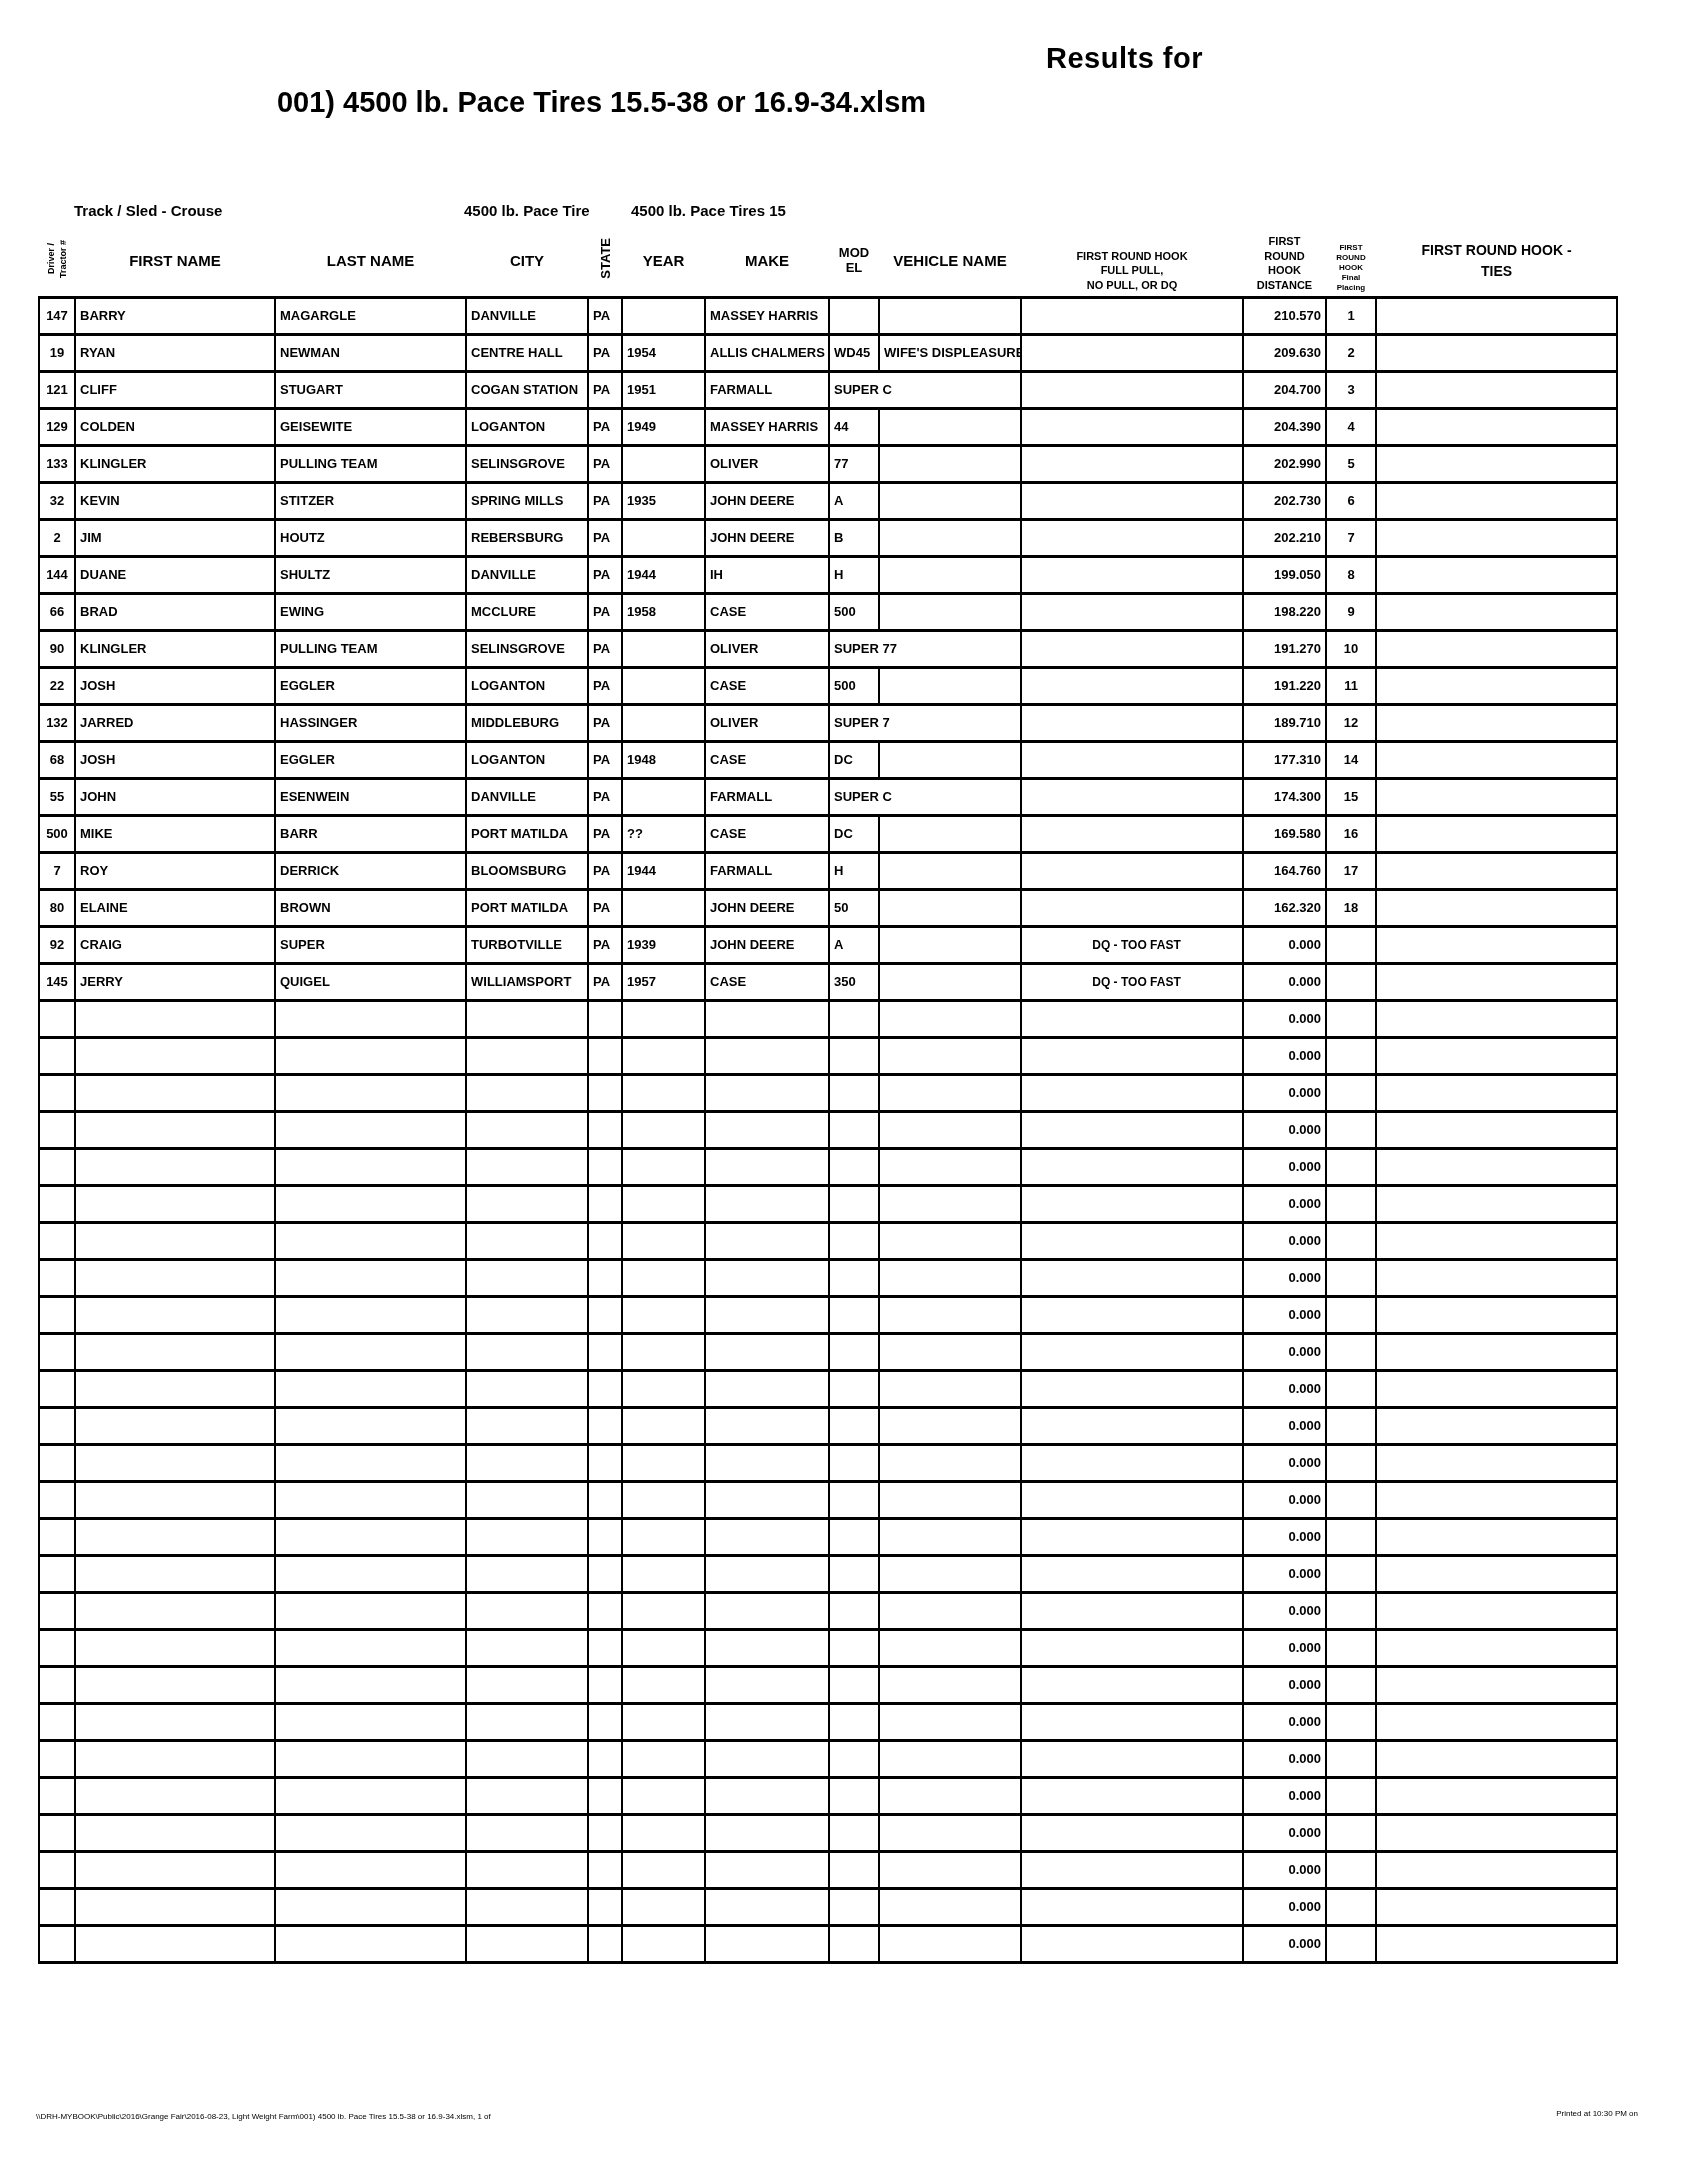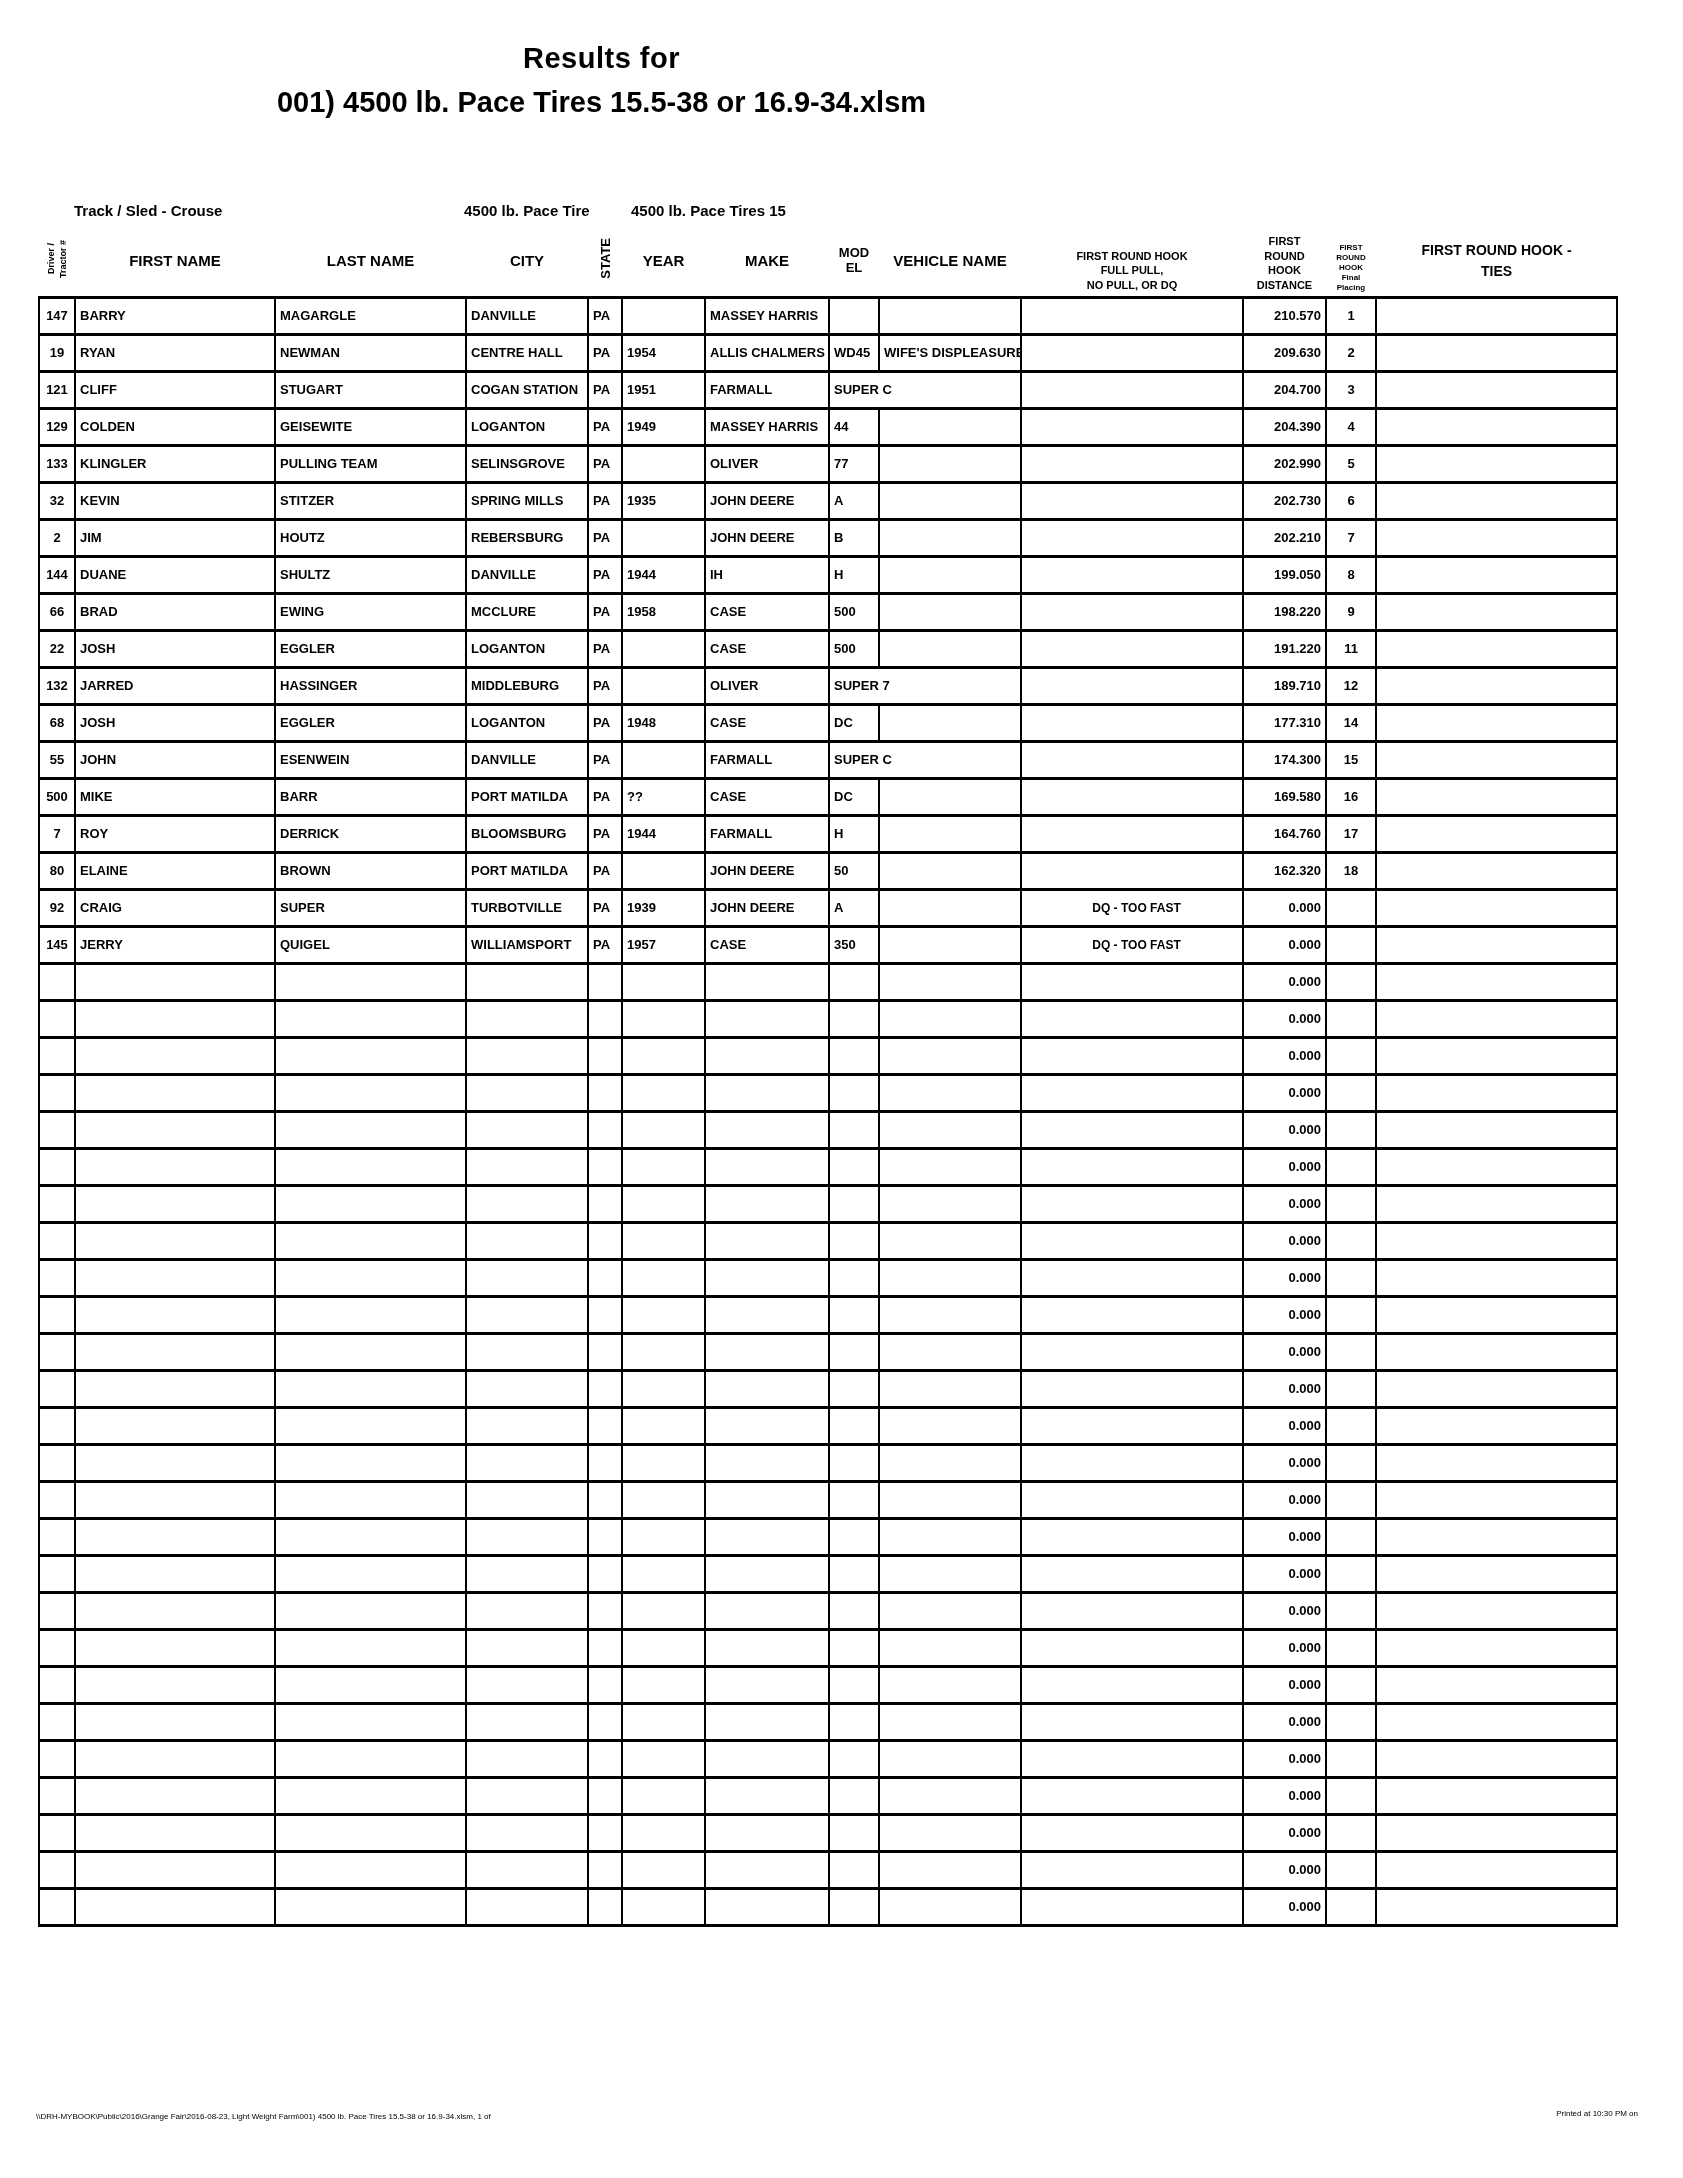--- a/index.html
+++ b/index.html
@@ -2,21 +2,21 @@
 <html><head>
 <meta charset="utf-8">
 <style>
   * { margin:0; padding:0; box-sizing:border-box; }
   html,body { background:#ffffff; }
   .page {
     position:relative; width:1683px; height:2178px; background:#ffffff;
     font-family:"Liberation Sans", sans-serif; color:#000; overflow:hidden;
   }
   .title-block { position:absolute; top:42px; left:0; width:1203px; text-align:center; font-weight:bold; }
-  .title-line1 { font-size:29px; letter-spacing:0.5px; }
+  .title-line1 { font-size:29px; letter-spacing:0.5px;text-align:right; }
   .title-line2 { font-size:29px; margin-top:11px; }
 
   .pre-row { position:absolute; top:202px; left:0; width:1683px; height:22px; font-weight:bold; font-size:15px; }
   .track  { position:absolute; left:74px;  top:0; white-space:nowrap; }
   .class1 { position:absolute; left:464px; top:0; width:165px; overflow:hidden; white-space:nowrap; }
   .class2 { position:absolute; left:631px; top:0; width:214px; overflow:hidden; white-space:nowrap; }
 
   table.results { position:absolute; top:226px; left:38px; width:1576px; border-collapse:collapse; table-layout:fixed; }
   thead tr { height:71px; }
   thead td { border:none; font-weight:bold; text-align:center; vertical-align:middle; overflow:hidden; }
@@ -236,20 +236,34 @@
           <td class="al">1958</td>
           <td class="al">CASE</td>
           <td class="al">500</td>
           <td class="al"></td>
           <td class="ac c-pull"></td>
           <td class="ar">198.220</td>
           <td class="ac">9</td>
           <td class="al"></td>
         </tr>
         <tr>
+          <td class="ac">90</td>
+          <td class="al">KLINGLER</td>
+          <td class="al">PULLING TEAM</td>
+          <td class="al">SELINSGROVE</td>
+          <td class="al">PA</td>
+          <td class="al"></td>
+          <td class="al">OLIVER</td>
+          <td class="al" colspan="2">SUPER 77</td>
+          <td class="ac c-pull"></td>
+          <td class="ar">191.270</td>
+          <td class="ac">10</td>
+          <td class="al"></td>
+        </tr>
+        <tr>
           <td class="ac">22</td>
           <td class="al">JOSH</td>
           <td class="al">EGGLER</td>
           <td class="al">LOGANTON</td>
           <td class="al">PA</td>
           <td class="al"></td>
           <td class="al">CASE</td>
           <td class="al">500</td>
           <td class="al"></td>
           <td class="ac c-pull"></td>

